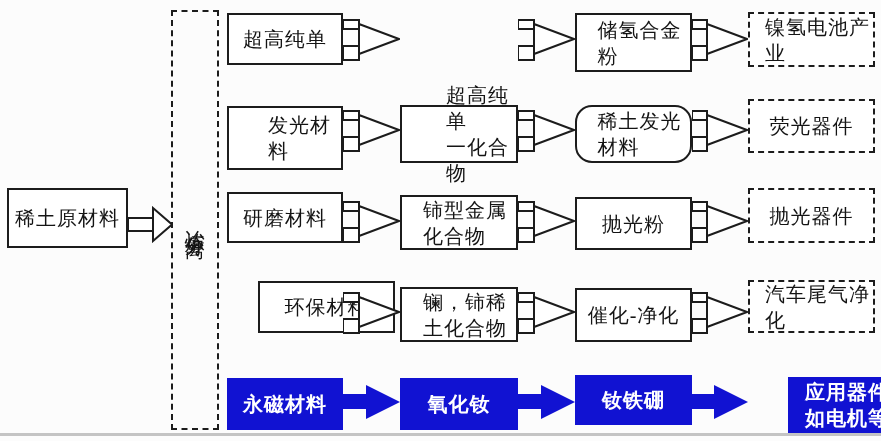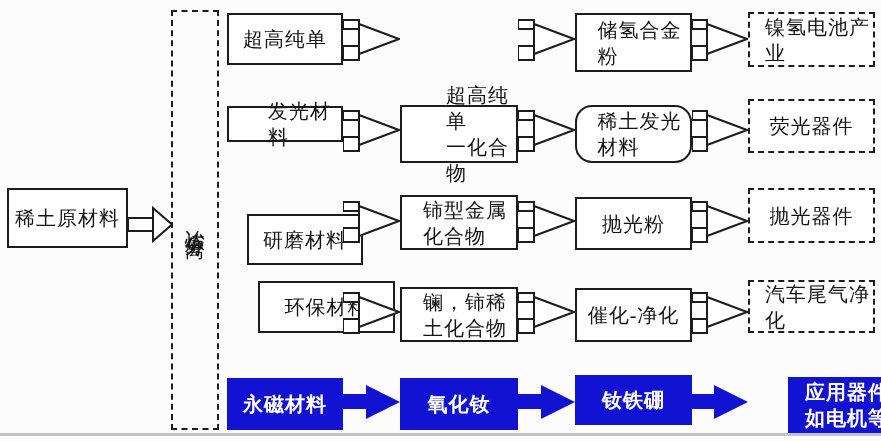--- a/index.html
+++ b/index.html
@@ -65,21 +65,21 @@
   <svg class="arrow" style="left:692px;top:19px;" width="56" height="42" viewBox="0 0 56 42">
     <rect x="0" y="1" width="15" height="9" fill="#ffffff" stroke="#1c1c1c" stroke-width="2"></rect>
     <rect x="0" y="27" width="15" height="14" fill="#ffffff" stroke="#1c1c1c" stroke-width="2"></rect>
     <polygon points="15,5 55,20 15,35" fill="#ffffff" stroke="#1c1c1c" stroke-width="2"></polygon>
   </svg>
   <div class="box dashed multiline" style="left:748px;top:12px;width:127px;height:55px;">
     <span class="label">镍氢电池产
 业</span>
   </div>
 
-  <div class="box" style="left:227px;top:106px;width:116px;height:36px;padding-left:39px;">
+  <div class="box" style="left:227px;top:106px;width:116px;height:64px;padding-left:39px;">
     <span class="label">发光材料</span>
   </div>
   <svg class="arrow" style="left:343px;top:110px;" width="57" height="42" viewBox="0 0 57 42">
     <rect x="0" y="1" width="16" height="9" fill="#ffffff" stroke="#1c1c1c" stroke-width="2"></rect>
     <rect x="0" y="27" width="16" height="14" fill="#ffffff" stroke="#1c1c1c" stroke-width="2"></rect>
     <polygon points="16,5 56,20 16,35" fill="#ffffff" stroke="#1c1c1c" stroke-width="2"></polygon>
   </svg>
   <div class="box multiline" style="left:400px;top:105px;width:118px;height:58px;padding-left:44px;">
     <span class="label">超高纯单
 一化合物</span>
@@ -95,21 +95,21 @@
   </div>
   <svg class="arrow" style="left:692px;top:110px;" width="56" height="42" viewBox="0 0 56 42">
     <rect x="0" y="1" width="15" height="9" fill="#ffffff" stroke="#1c1c1c" stroke-width="2"></rect>
     <rect x="0" y="27" width="15" height="14" fill="#ffffff" stroke="#1c1c1c" stroke-width="2"></rect>
     <polygon points="15,5 55,20 15,35" fill="#ffffff" stroke="#1c1c1c" stroke-width="2"></polygon>
   </svg>
   <div class="box dashed" style="left:748px;top:99px;width:127px;height:54px;">
     <span class="label">荧光器件</span>
   </div>
 
-  <div class="box" style="left:227px;top:214px;width:116px;height:51px;margin-left:20px;">
+  <div class="box" style="left:227px;top:192px;width:116px;height:51px;">
     <span class="label">研磨材料</span>
   </div>
   <svg class="arrow" style="left:343px;top:201px;" width="57" height="42" viewBox="0 0 57 42">
     <rect x="0" y="1" width="16" height="9" fill="#ffffff" stroke="#1c1c1c" stroke-width="2"></rect>
     <rect x="0" y="27" width="16" height="14" fill="#ffffff" stroke="#1c1c1c" stroke-width="2"></rect>
     <polygon points="16,5 56,20 16,35" fill="#ffffff" stroke="#1c1c1c" stroke-width="2"></polygon>
   </svg>
   <div class="box multiline" style="left:400px;top:195px;width:118px;height:55px;">
     <span class="label">铈型金属
 化合物</span>

